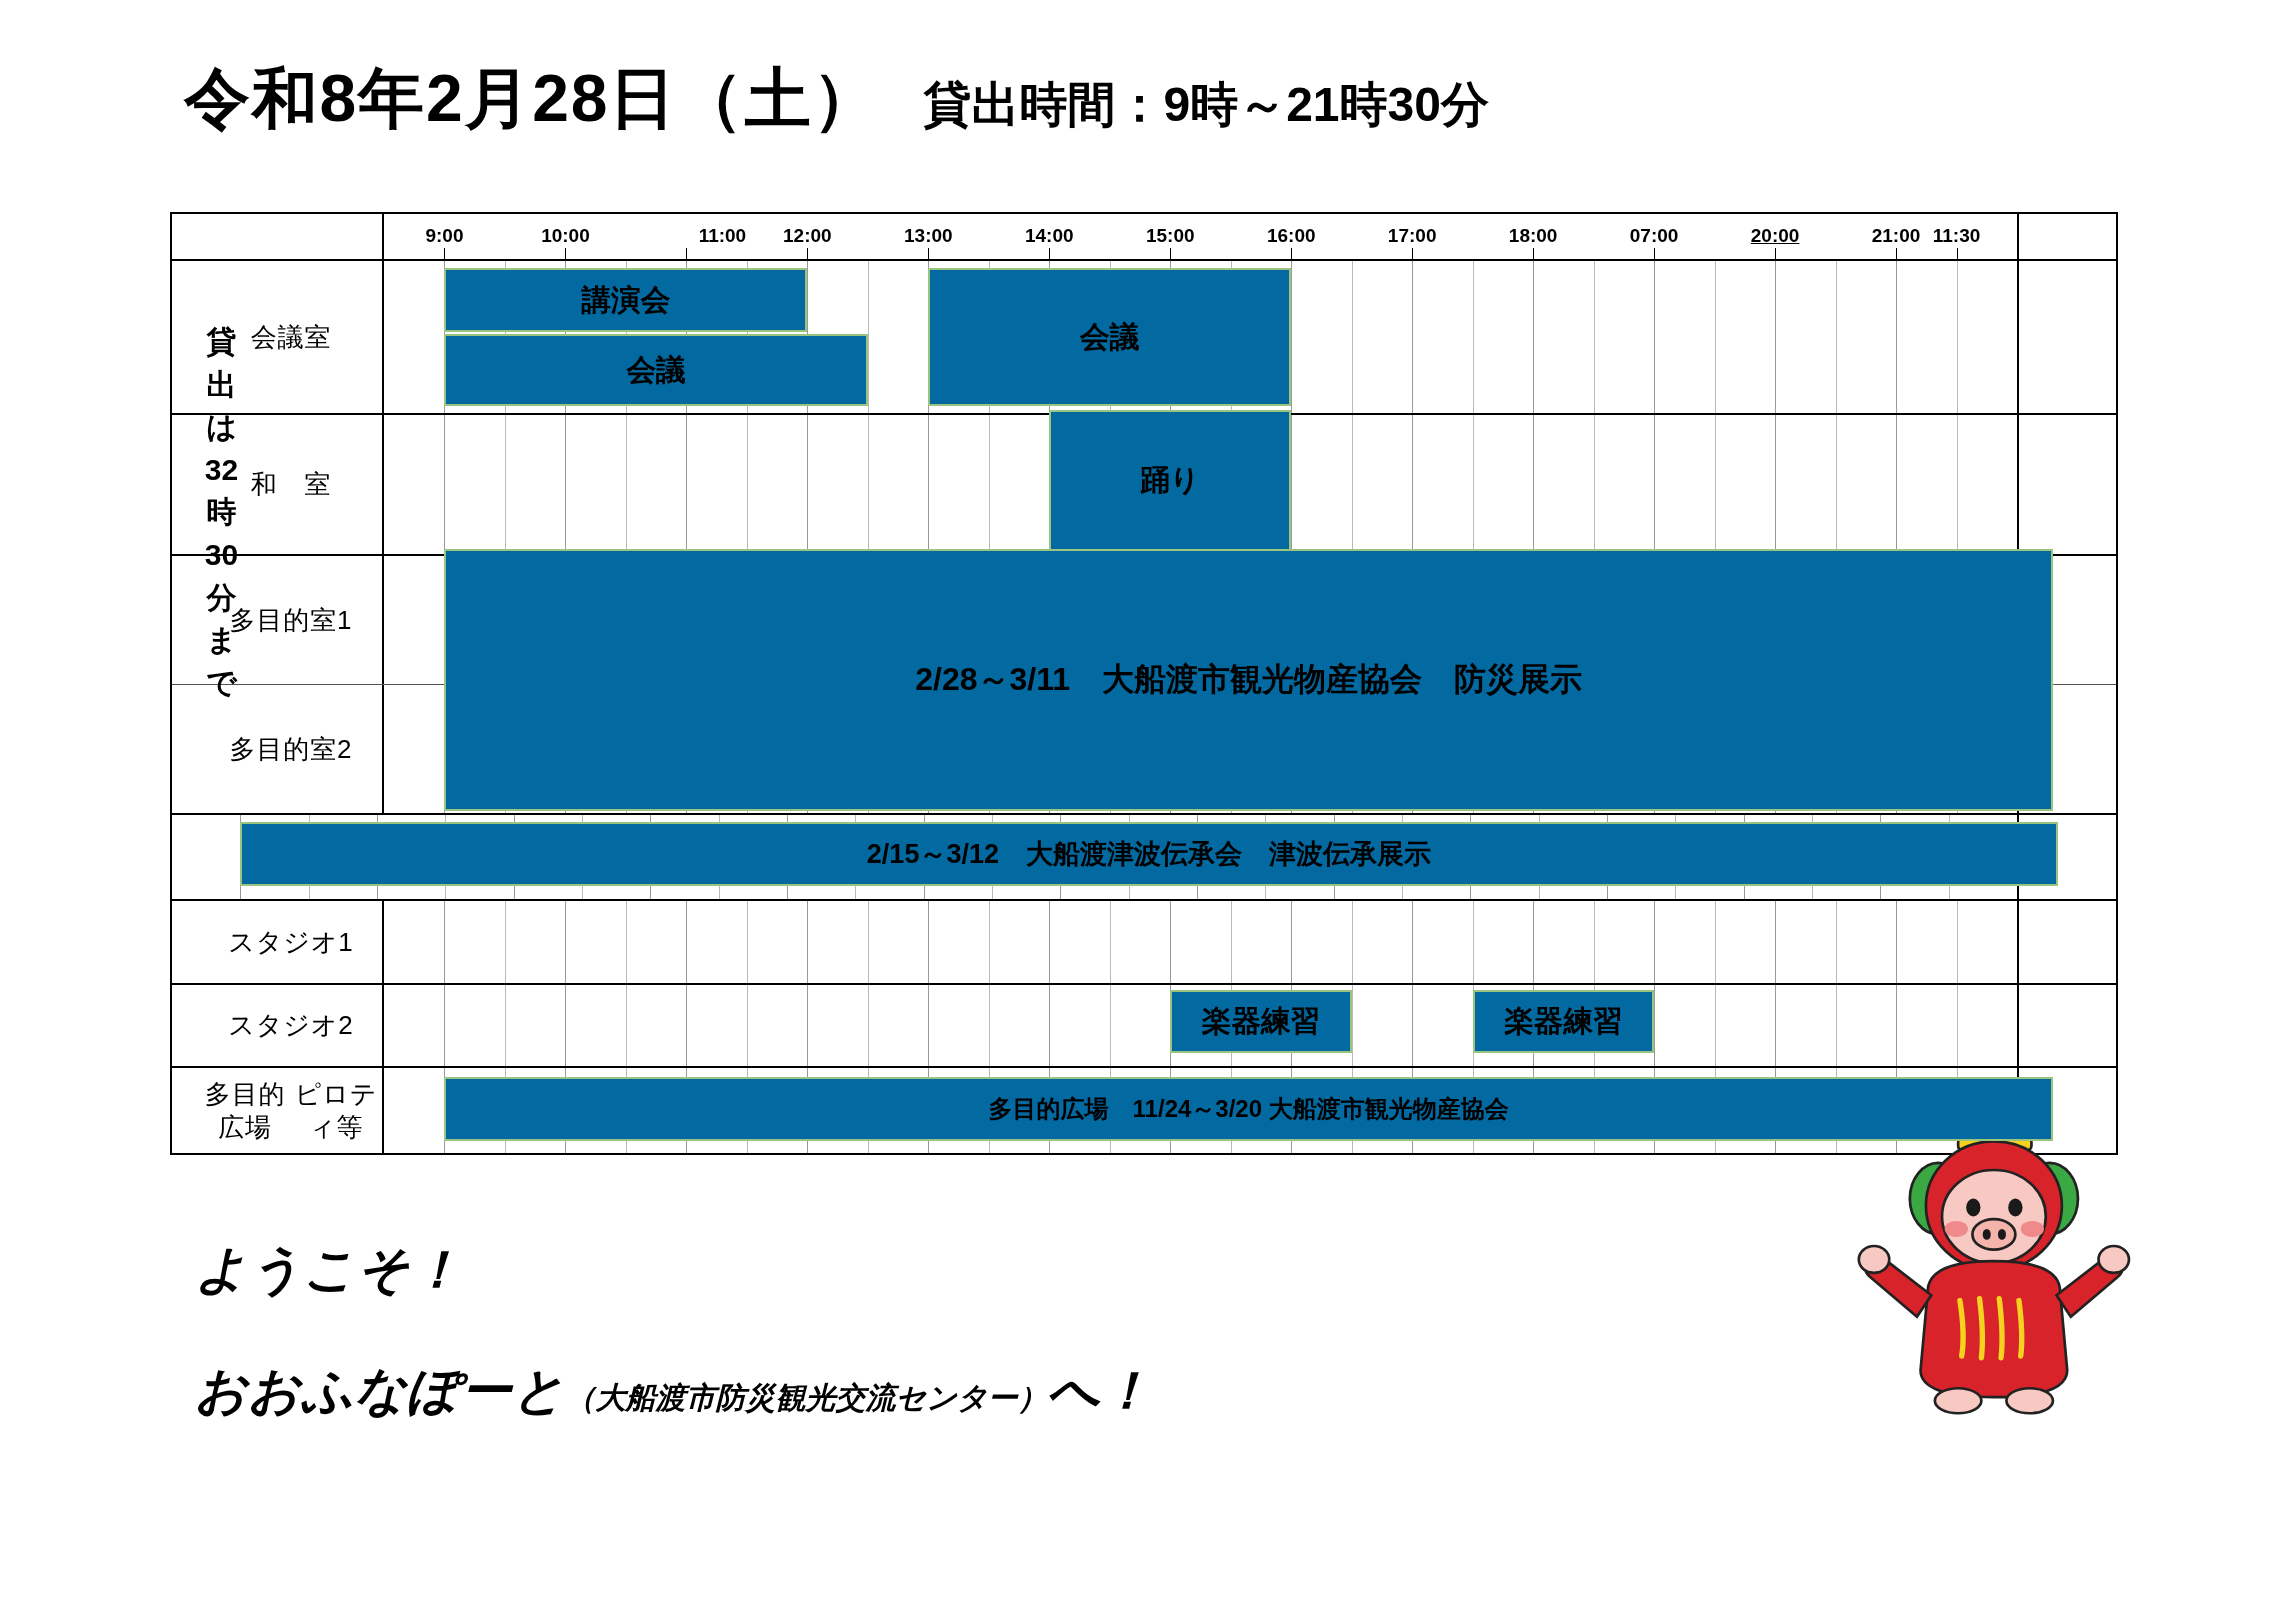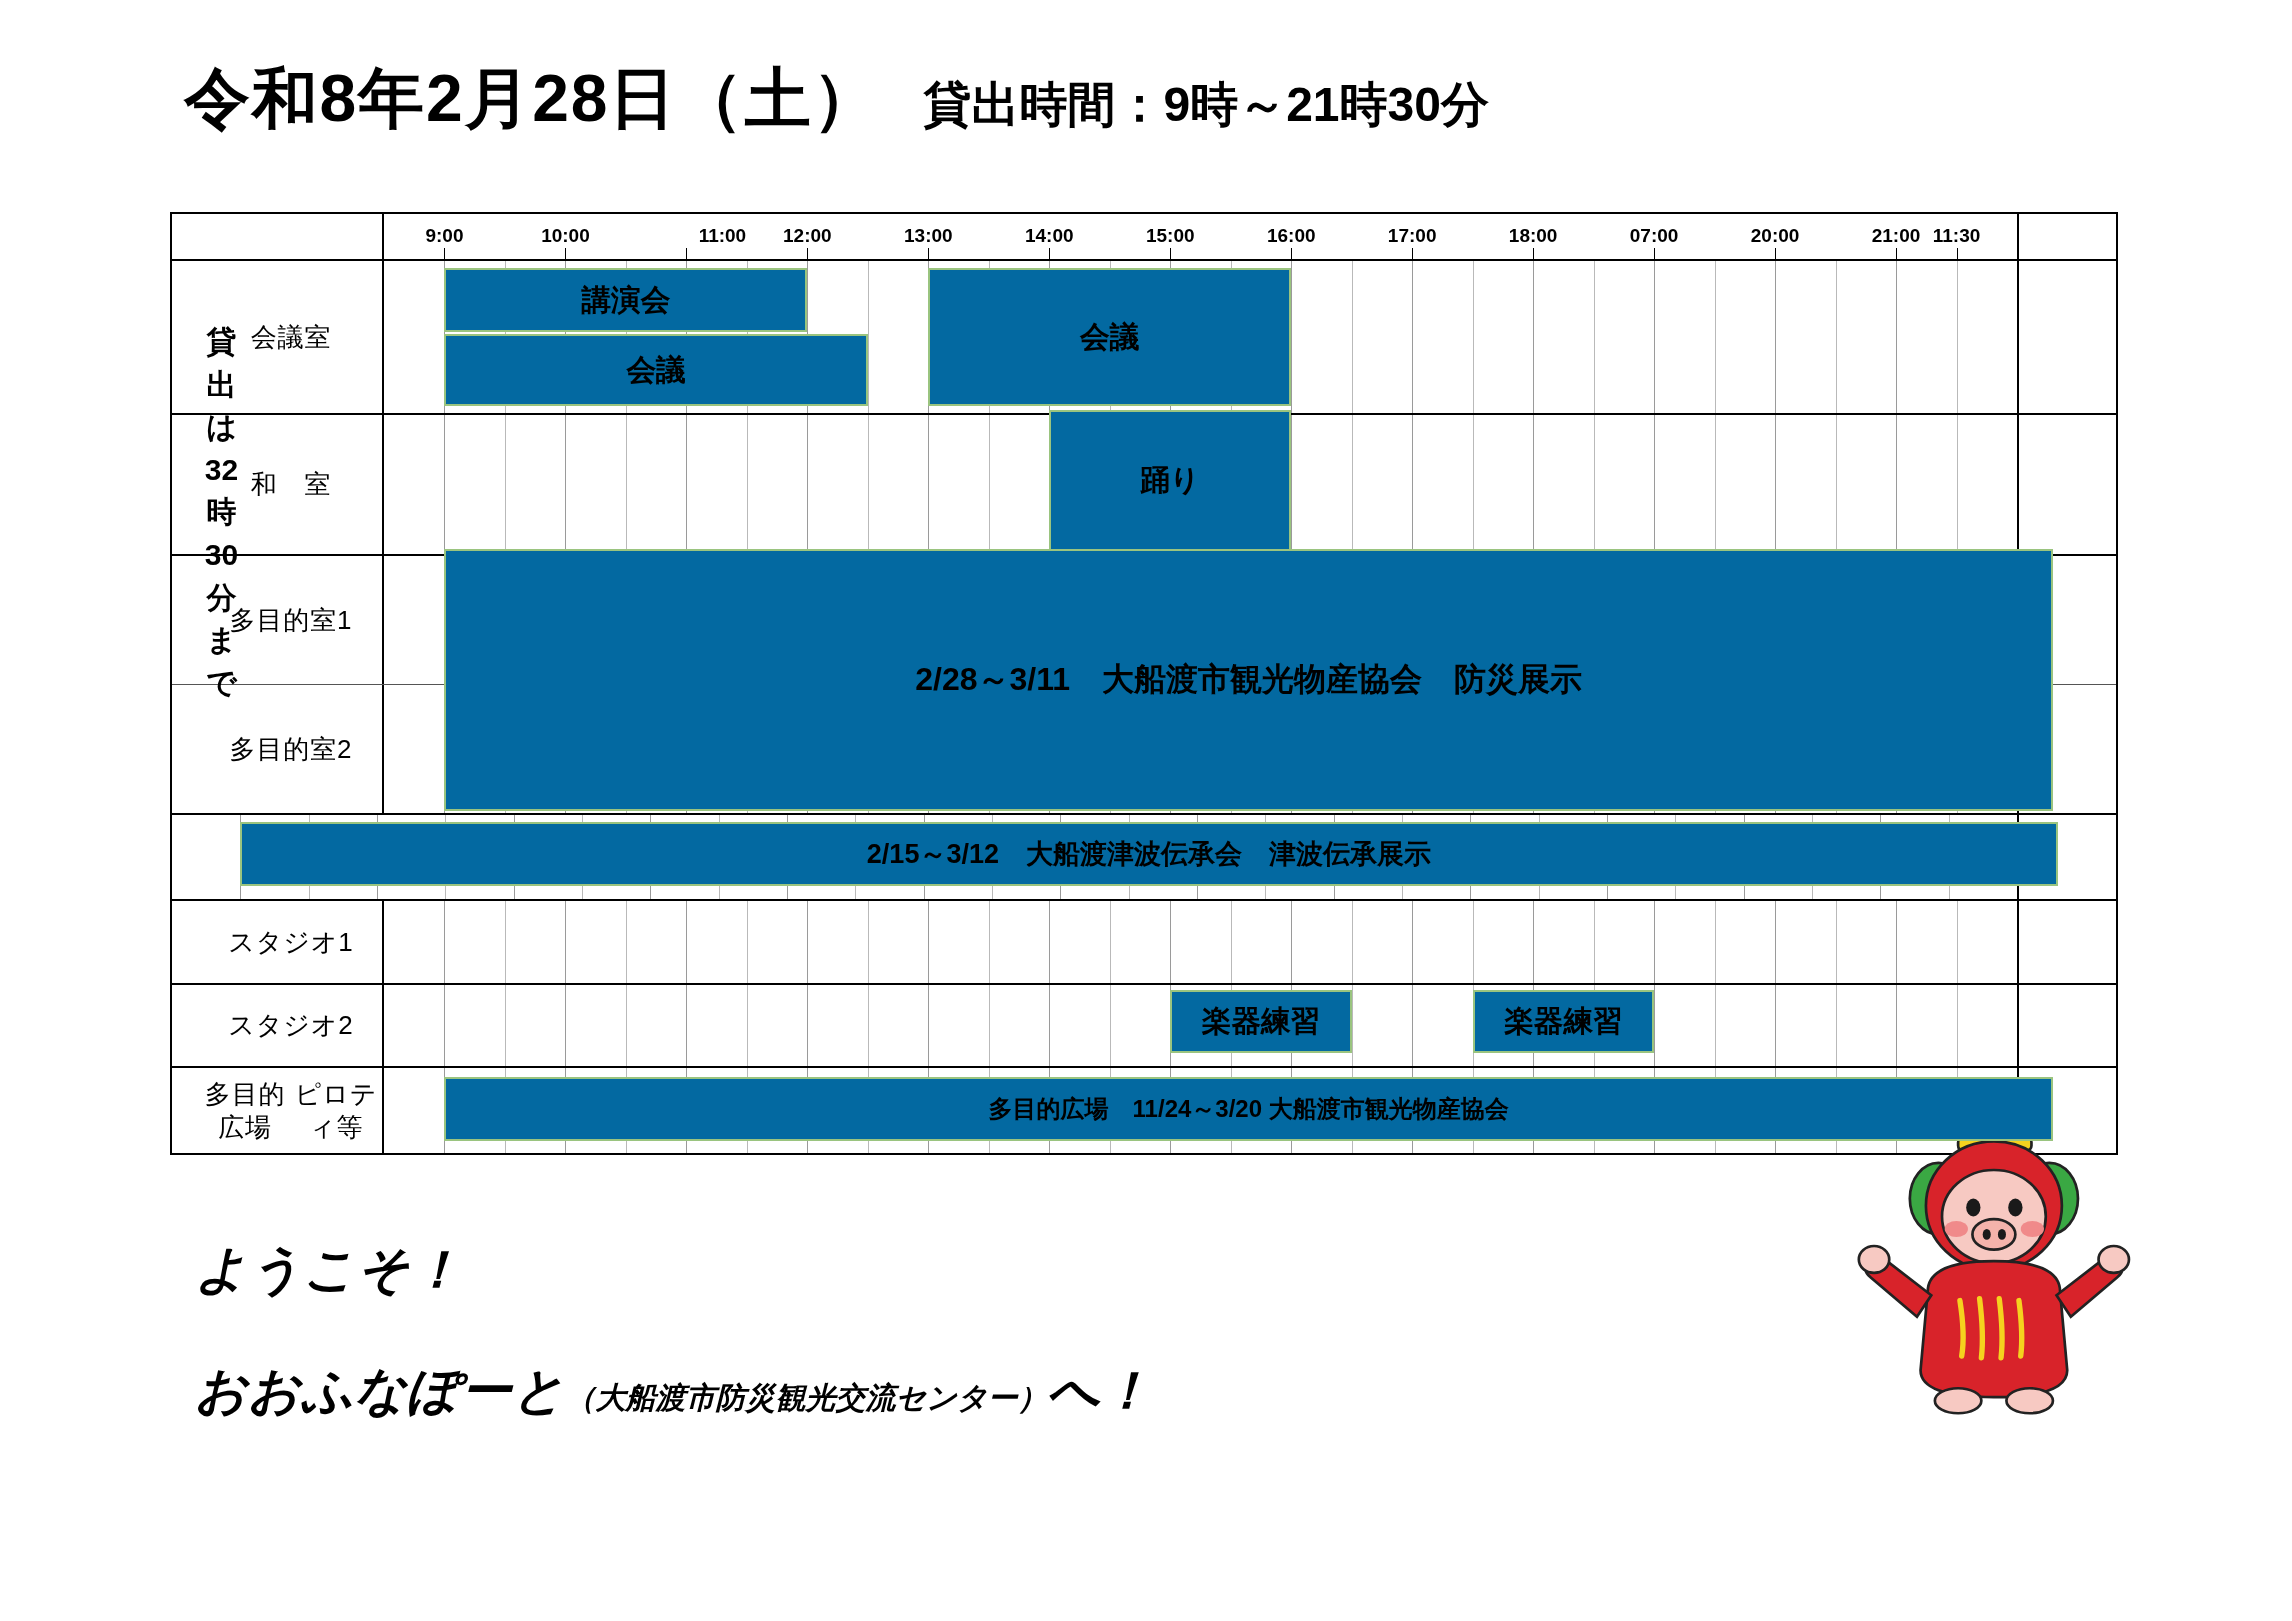--- a/index.html
+++ b/index.html
@@ -222,21 +222,21 @@
         <div class="axis-label" style="left: 48.1481%;">15:00</div>
         <div class="axis-tick" style="left: 55.5556%;"></div>
         <div class="axis-label" style="left: 55.5556%;">16:00</div>
         <div class="axis-tick" style="left: 62.963%;"></div>
         <div class="axis-label" style="left: 62.963%;">17:00</div>
         <div class="axis-tick" style="left: 70.3704%;"></div>
         <div class="axis-label" style="left: 70.3704%;">18:00</div>
         <div class="axis-tick" style="left: 77.7778%;"></div>
         <div class="axis-label" style="left: 77.7778%;">07:00</div>
         <div class="axis-tick" style="left: 85.1852%;"></div>
-        <div class="axis-label" style="left: 85.1852%;">20:00</div>
+        <div class="axis-label" style="left: 85.1852%; text-decoration: underline;">20:00</div>
         <div class="axis-tick" style="left: 92.5926%;"></div>
         <div class="axis-label" style="left: 92.5926%;">21:00</div>
         <div class="axis-tick" style="left: 96.2963%;"></div>
         <div class="axis-label" style="left: 96.2963%;">11:30</div>
       </div>
     <div class="side-cell"></div>
   </div>
 
   <div class="row rowline" style="height:152px;">
     <div class="label-cell">会議室</div>

